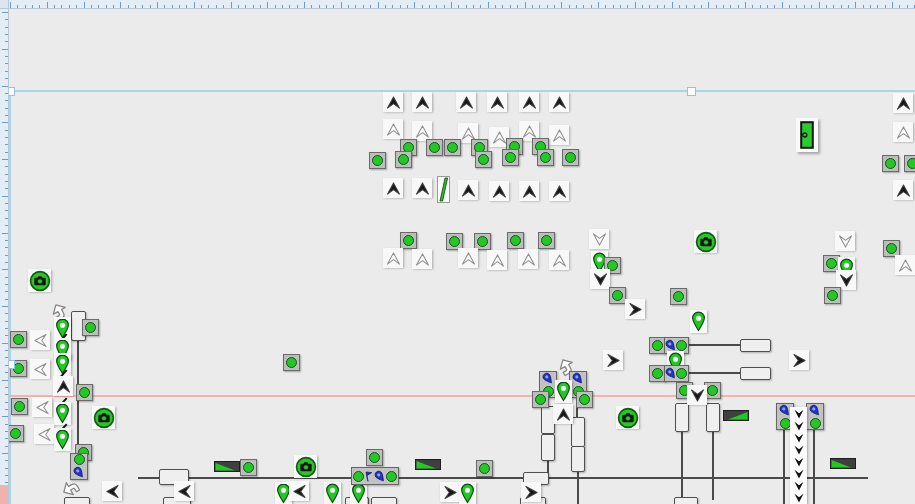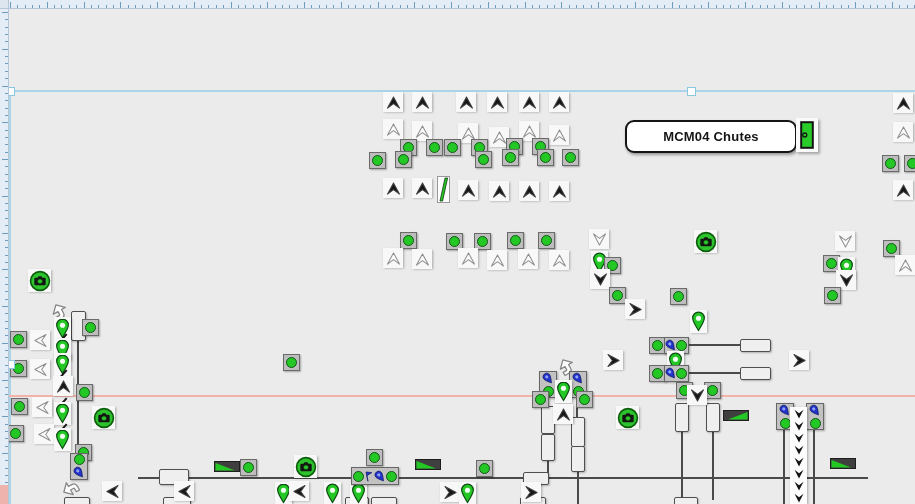--- a/index.html
+++ b/index.html
@@ -35,23 +35,20 @@
   #label{position:absolute;z-index:40;background:#ffffff;border:2.3px solid #141414;border-radius:9px;
          display:flex;align-items:center;justify-content:center;box-shadow:1.5px 2px 3px rgba(0,0,0,.35);}
   #label span{font-weight:bold;font-size:13px;color:#141414;letter-spacing:.2px;}
   #valve-tile{position:absolute;z-index:40;background:#fafafa;box-shadow:1.5px 1.5px 2.5px rgba(0,0,0,.3);
               display:flex;align-items:center;justify-content:center;}
 </style>
 </head>
 <body>
 
 <div id="stage">
-  <div id="label" style="left: 625px; top: 120px; width: 168px; height: 29px;">
-    <span>MCM04 Chutes</span>
-  </div>
   <div id="valve-tile" style="left: 796px; top: 118px; width: 22px; height: 34px;">
       <svg width="14" height="28" viewBox="0 0 14 28">
         <rect x="1.2" y="1.2" width="11.6" height="25.6" fill="#2acc2a" stroke="#141414" stroke-width="2"></rect>
         <circle cx="4.8" cy="14" r="2" fill="none" stroke="#141414" stroke-width="1.3"></circle>
       </svg>
     </div>
   <div class="ruler" id="ruler-top">
       <div class="tick" style="left:10px;bottom:0;width:1px;height:6px;"></div>
       <div class="tick" style="left:17.35px;bottom:0;width:1px;height:3px;"></div>
       <div class="tick" style="left:24.700000000000003px;bottom:0;width:1px;height:3px;"></div>

